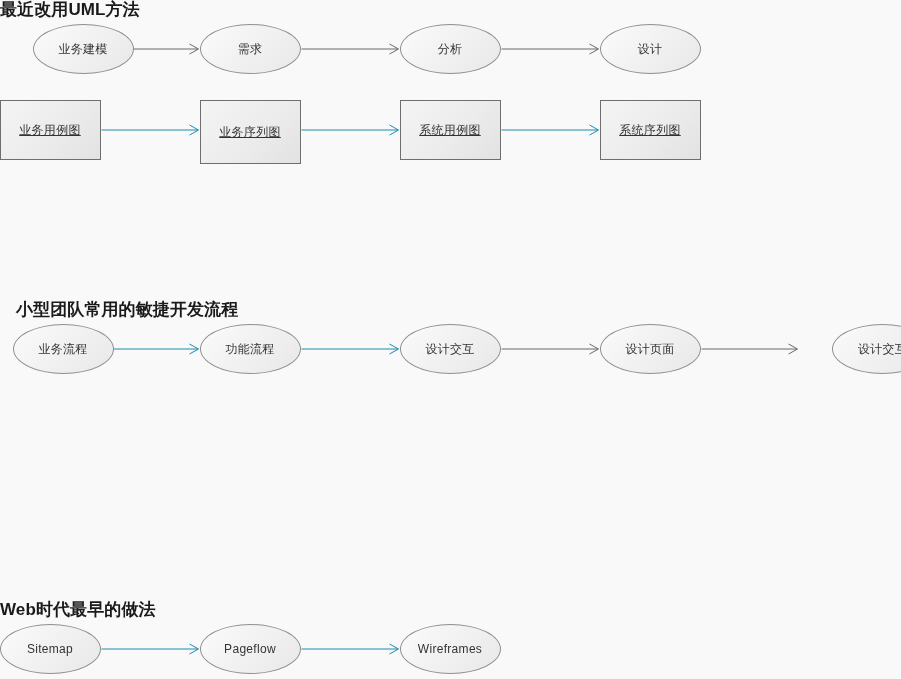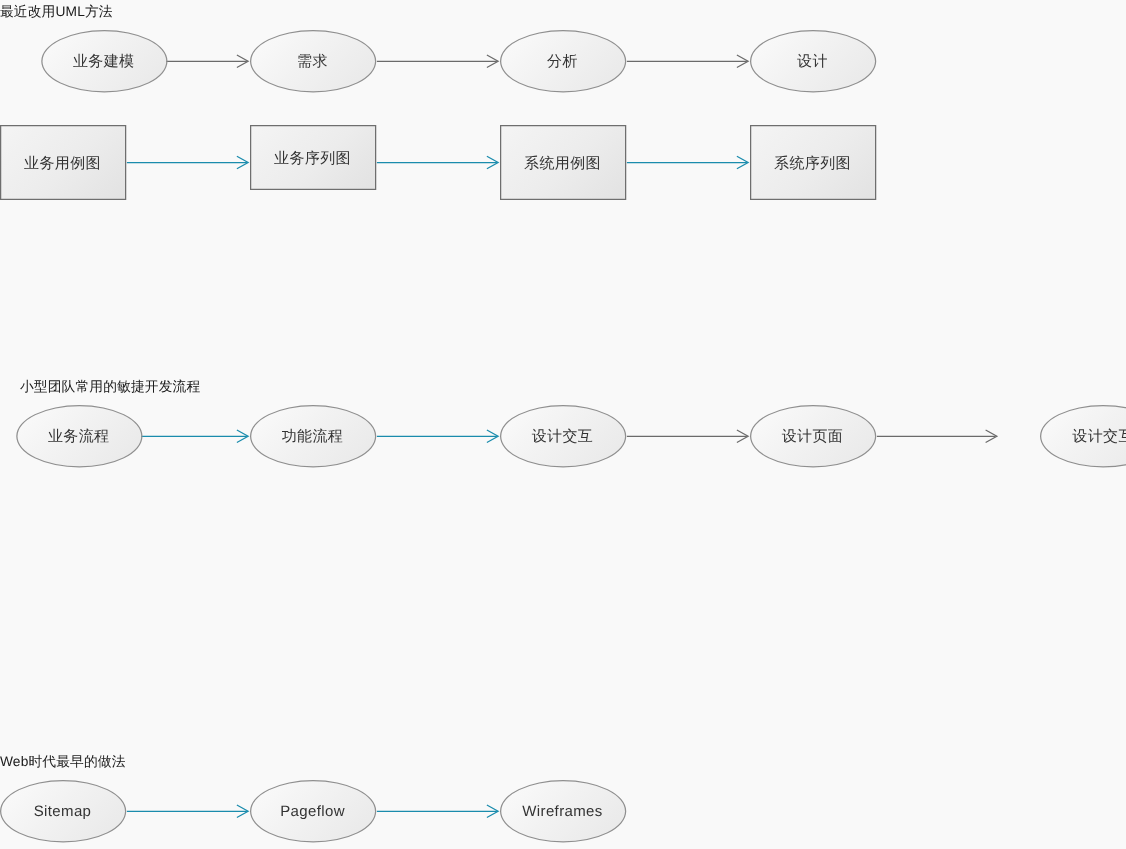--- a/index.html
+++ b/index.html
@@ -16,22 +16,22 @@
   }
   #canvas {
     position: absolute;
     left: 0;
     top: 0;
     width: 901px;
     height: 679px;
   }
   .section-title {
     position: absolute;
-    font-size: 11px;
-    font-weight: normal;
+    font-size: 17px;
+    font-weight: bold;
     color: #1a1a1a;
     white-space: nowrap;
     letter-spacing: 0.1px;
     line-height: 14px;
   }
   .node {
     position: absolute;
     box-sizing: border-box;
     display: flex;
     align-items: center;
@@ -42,20 +42,21 @@
     letter-spacing: 0.3px;
   }
   .node.ellipse {
     border: 1px solid #8f8f8f;
     border-radius: 50%;
     background: linear-gradient(135deg, #fbfbfb 0%, #f2f2f2 45%, #e8e8e8 100%);
   }
   .node.rect {
     border: 1px solid #6e6e6e;
     background: linear-gradient(135deg, #f4f4f4 0%, #ececec 55%, #e2e2e2 100%);
+    text-decoration: underline;
   }
   .edge-layer {
     position: absolute;
     left: 0;
     top: 0;
     width: 901px;
     height: 679px;
     pointer-events: none;
   }
 </style>
@@ -98,21 +99,21 @@
       </div>
       <div class="node ellipse" style="left: 399.5px; top: 24px; width: 101px; height: 50px; color: rgb(51, 51, 51);">
         <span>分析</span>
       </div>
       <div class="node ellipse" style="left: 599.5px; top: 24px; width: 101px; height: 50px; color: rgb(51, 51, 51);">
         <span>设计</span>
       </div>
       <div class="node rect" style="left: -0.5px; top: 100px; width: 101px; height: 60px; color: rgb(51, 51, 51);">
         <span>业务用例图</span>
       </div>
-      <div class="node rect" style="left: 199.5px; top: 100px; width: 101px; height: 52px; color: rgb(51, 51, 51);">
+      <div class="node rect" style="left: 199.5px; top: 100px; width: 101px; height: 64px; color: rgb(51, 51, 51);">
         <span>业务序列图</span>
       </div>
       <div class="node rect" style="left: 399.5px; top: 100px; width: 101px; height: 60px; color: rgb(51, 51, 51);">
         <span>系统用例图</span>
       </div>
       <div class="node rect" style="left: 599.5px; top: 100px; width: 101px; height: 60px; color: rgb(51, 51, 51);">
         <span>系统序列图</span>
       </div>
       <div class="node ellipse" style="left: -0.5px; top: 324px; width: 101px; height: 50px; color: rgb(51, 51, 51); margin-left: 13px;">
         <span>业务流程</span>

